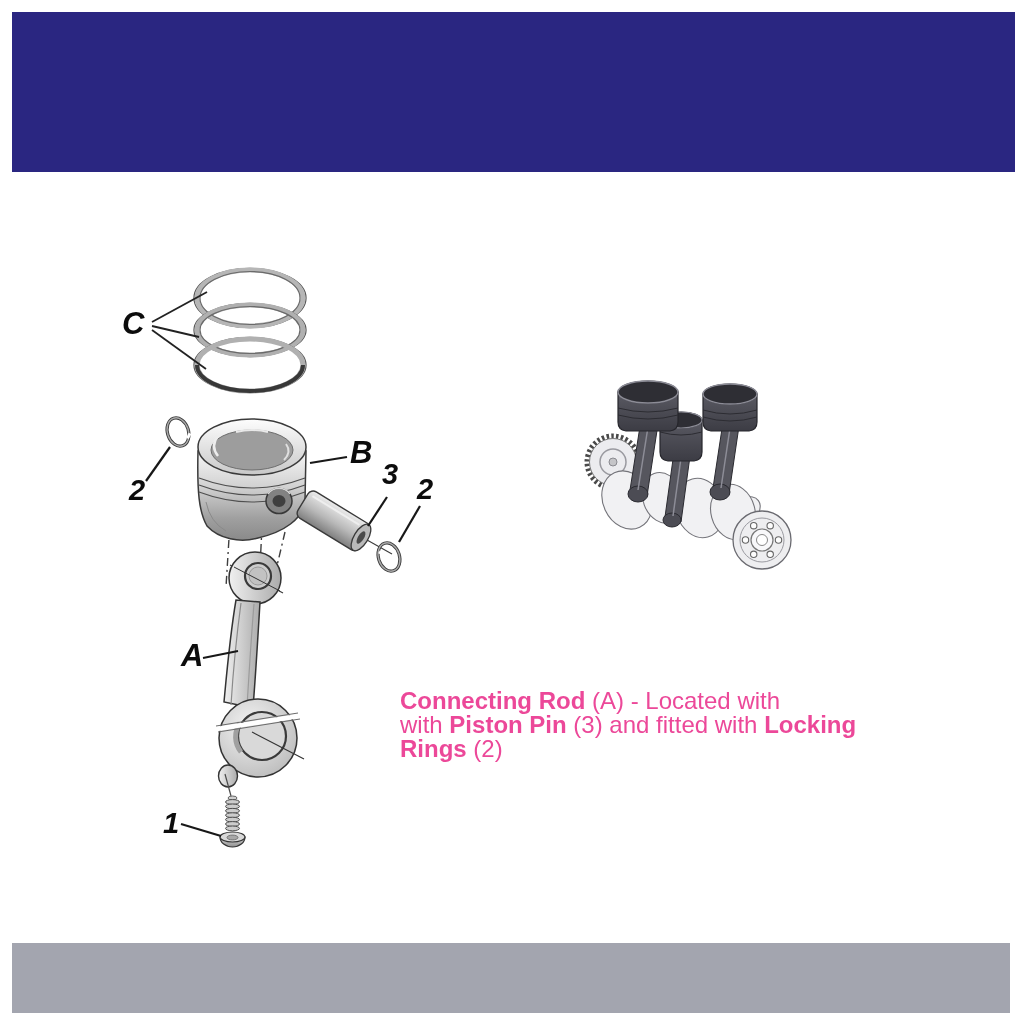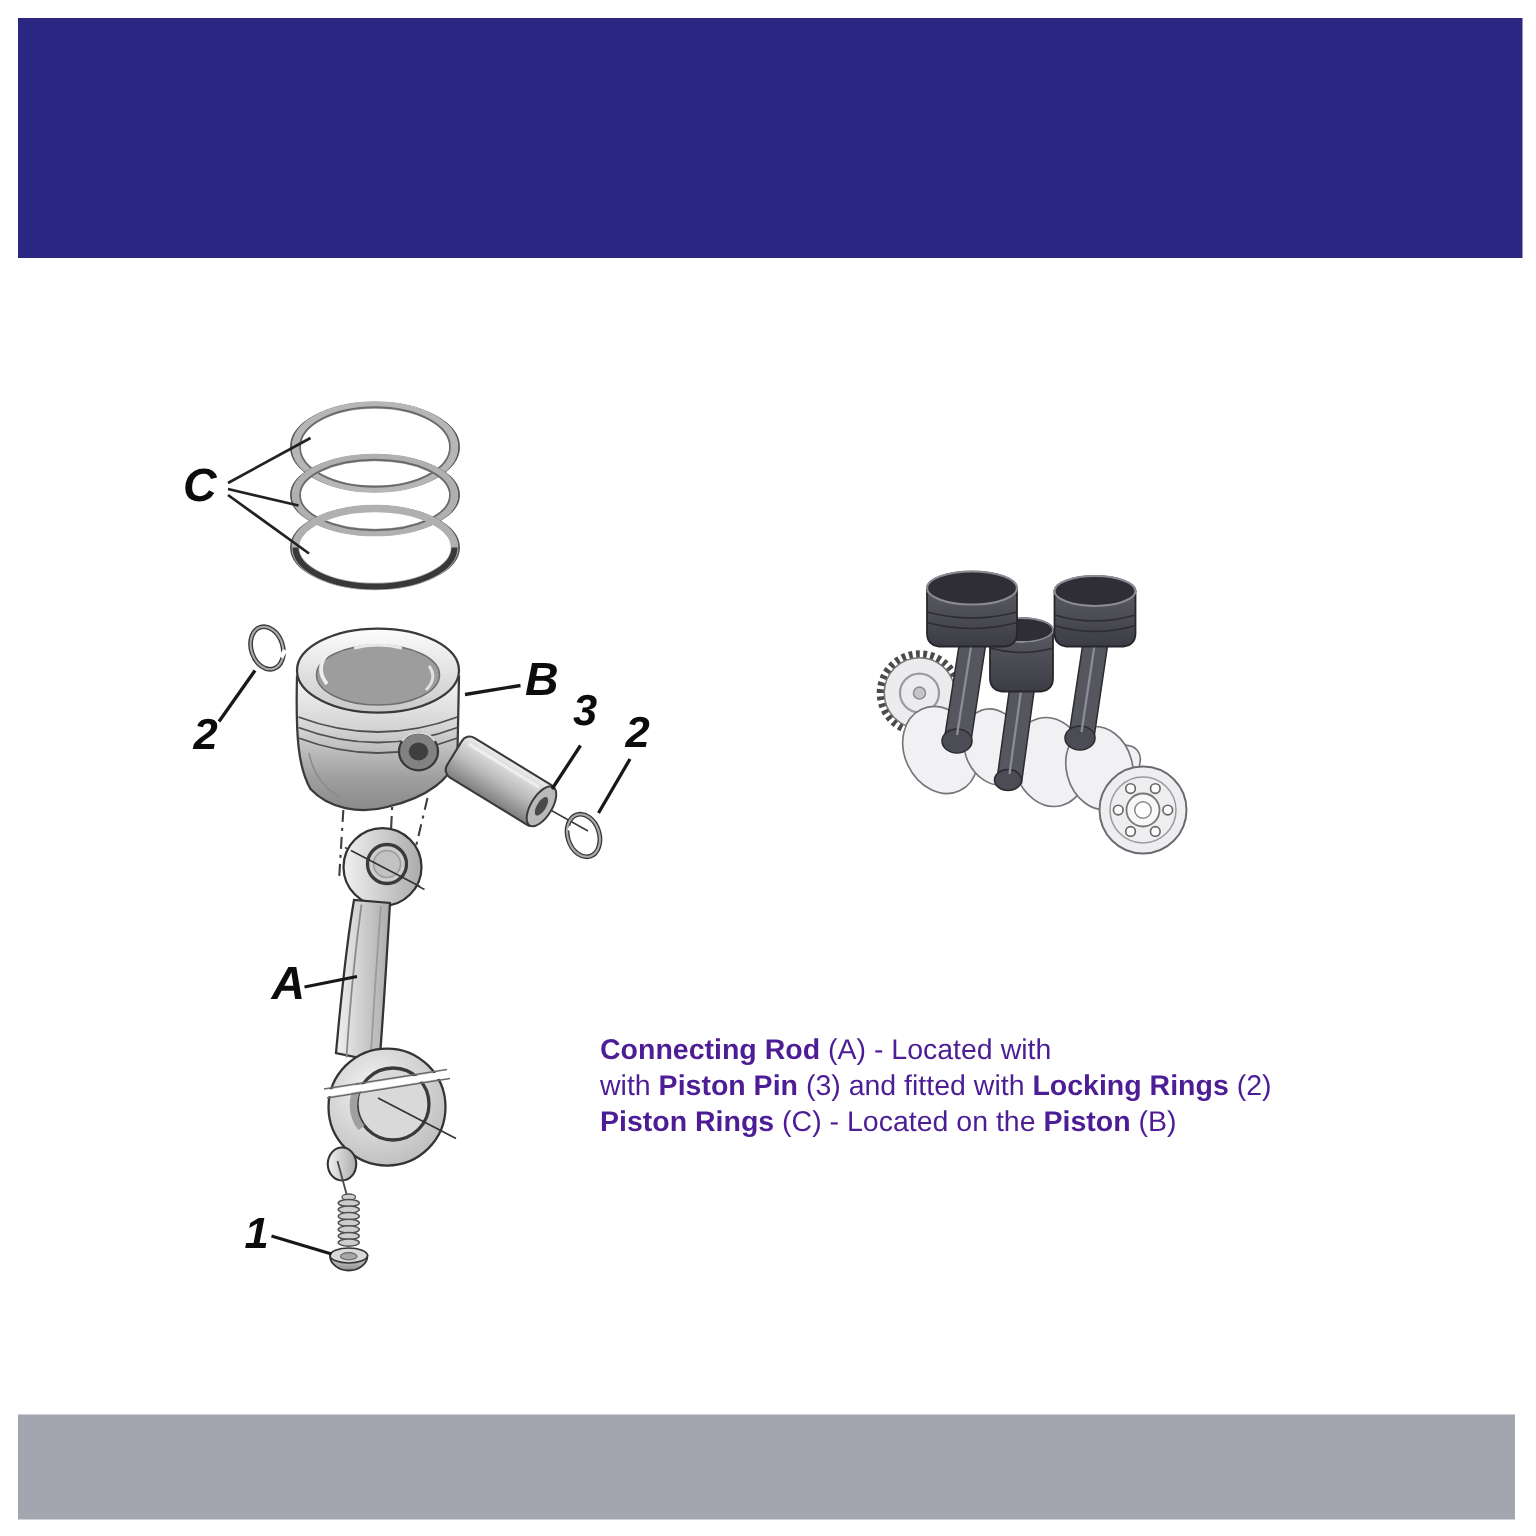--- a/index.html
+++ b/index.html
@@ -18,21 +18,21 @@
   #label-lock-left{left:129px;top:476px;}
   #label-piston{left:350px;top:437px;font-size:31px;}
   #label-pin{left:382px;top:460px;}
   #label-lock-right{left:417px;top:475px;}
   #label-rod{left:181px;top:640px;font-size:31px;}
   #label-bolt{left:163px;top:809px;}
   #exploded-svg{position:absolute;left:60px;top:240px;width:420px;height:640px;}
   #crank-svg{position:absolute;left:575px;top:370px;width:240px;height:210px;}
   #description{
     position:absolute;left:400px;top:689px;width:500px;
-    font-size:19px;line-height:24px;color:#4c1d95;
+    font-size:24px;line-height:24px;color:#ec4899;
   }
   #description .b{font-weight:bold;}
 </style>
 </head>
 <body>
 
 <div id="top-bar" class="bar" style="background-color: rgb(42, 38, 129);"></div>
 <div id="bottom-bar" class="bar" style="background-color: rgb(163, 165, 175);"></div>
 
 <svg id="exploded-svg" viewBox="0 0 420 640" xmlns="http://www.w3.org/2000/svg">
@@ -253,14 +253,13 @@
 <div class="fig-label" id="label-lock-left">2</div>
 <div class="fig-label" id="label-piston">B</div>
 <div class="fig-label" id="label-pin">3</div>
 <div class="fig-label" id="label-lock-right">2</div>
 <div class="fig-label" id="label-rod">A</div>
 <div class="fig-label" id="label-bolt">1</div>
 
 <div id="description">
     <div><span class="b">Connecting Rod</span><span> (A) - Located with</span></div>
     <div><span>with </span><span class="b">Piston Pin</span><span> (3) and fitted with </span><span class="b">Locking Rings</span><span> (2)</span></div>
-    <div><span class="b">Piston Rings</span><span> (C) - Located on the </span><span class="b">Piston</span><span> (B)</span></div>
   </div>
 
 </body></html>

